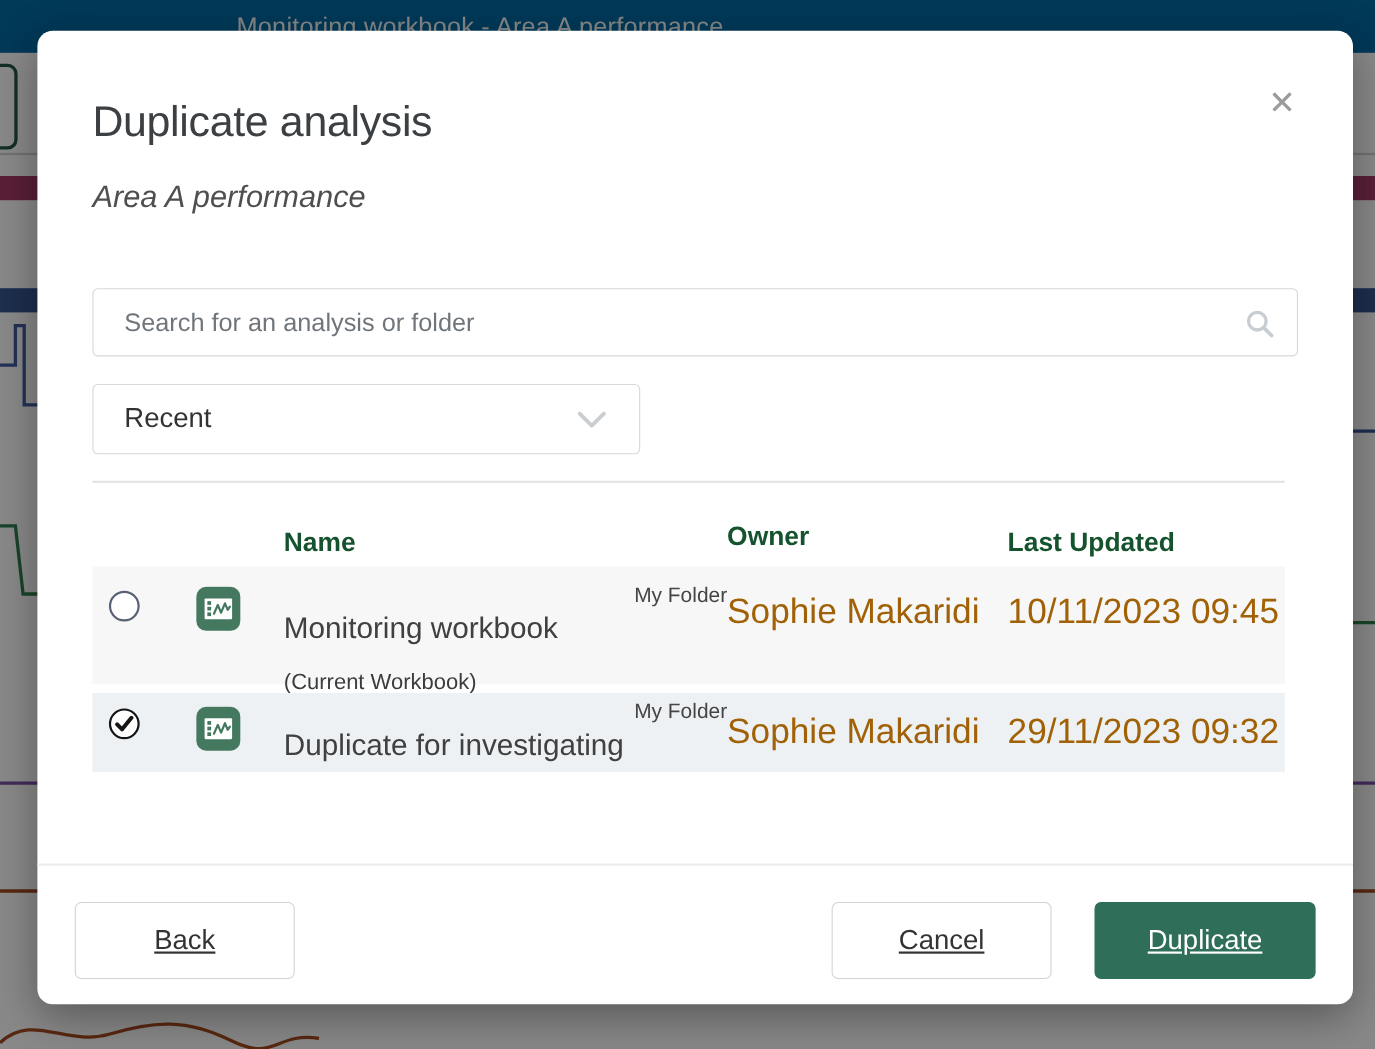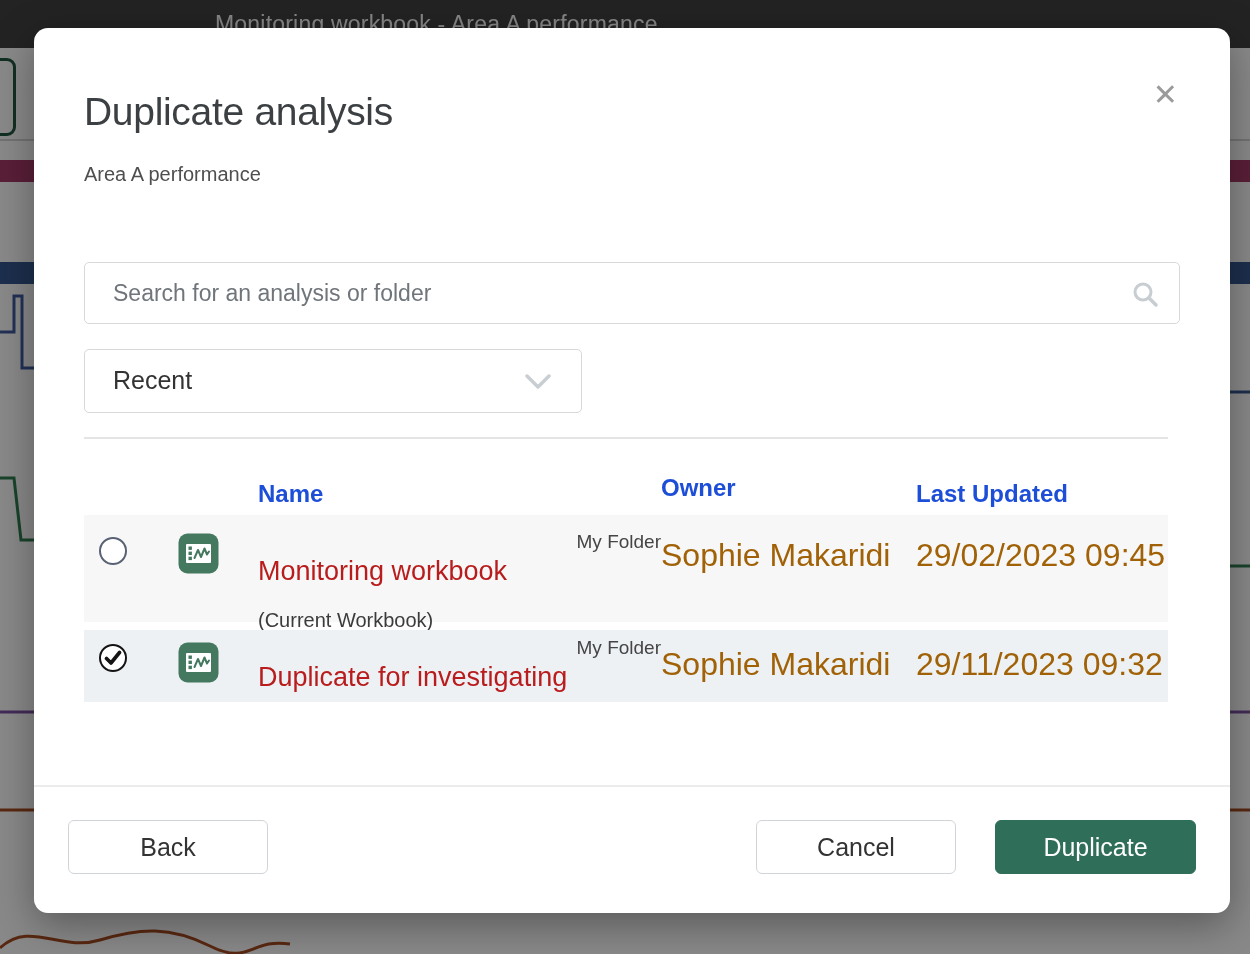--- a/index.html
+++ b/index.html
@@ -2,56 +2,56 @@
 <html><head>
 <meta charset="utf-8">
 <style>
   * { margin: 0; padding: 0; box-sizing: border-box; }
   html, body { width: 1250px; height: 954px; overflow: hidden; }
   body { font-family: "Liberation Sans", "DejaVu Sans", sans-serif; background: #fafafa; }
   #stage { position: relative; width: 1250px; height: 954px; overflow: hidden; }
 
   
   .bg-page { position: absolute; inset: 0; background: #fafafa; }
-  .bg-topbar { position: absolute; left: 0; top: 0; width: 100%; height: 48px; background: #404040; text-align: center; }
+  .bg-topbar { position: absolute; left: 0; top: 0; width: 100%; height: 48px; background: #0369a1; text-align: center; }
   .bg-topbar-title { position: absolute; left: 215px; top: 11px; font-size: 23px; color: #f2f4f2; letter-spacing: .2px; }
   .bg-tab { position: absolute; left: -30px; top: 58px; width: 46px; height: 78px; border: 3px solid #225741; border-radius: 9px; }
   .bg-divider { position: absolute; left: 0; top: 139px; width: 100%; height: 2px; background: #cfcfcf; }
   .bg-bar-maroon { position: absolute; left: 0; top: 160px; width: 100%; height: 22px; background: #a53a66; }
   .bg-bar-navy { position: absolute; left: 0; top: 262px; width: 100%; height: 22px; background: #35568f; }
   .bg-chart-svg { position: absolute; inset: 0; }
 
   
   .overlay { position: absolute; inset: 0; background: rgba(0,0,0,0.45); }
 
   
   .modal { position: absolute; left: 34px; top: 28px; width: 1196px; height: 885px;
            background: #ffffff; border-radius: 14px; box-shadow: 0 12px 40px rgba(0,0,0,.35); }
   .close-x { position: absolute; top: 56px; right: 52px; font-size: 30px; font-weight: 700;
              color: #9b9b9b; line-height: 22px; cursor: pointer; }
   .modal-title { position: absolute; left: 50px; top: 62px; font-size: 39px; color: #3c4043; letter-spacing: -0.3px; }
-  .modal-subtitle { position: absolute; left: 50px; top: 135px; font-size: 20px; color: #4f4f4f; }
+  .modal-subtitle { position: absolute; left: 50px; top: 135px; font-size: 28px; font-style: italic; color: #4f4f4f; }
 
   .search-box { position: absolute; left: 50px; top: 234px; width: 1096px; height: 62px;
                 border: 1px solid #d8d8d8; border-radius: 5px; background: #fff; }
   .search-input { position: absolute; left: 0; top: 0; width: 100%; height: 100%; border: none; outline: none;
                   background: transparent; border-radius: 5px; padding: 0 60px 0 28px; font-size: 23px;
                   font-family: inherit; color: #3c4043; }
   .search-input::placeholder { color: #6f757a; opacity: 1; }
   .search-icon { position: absolute; right: 20px; top: 17px; }
 
   .dropdown { position: absolute; left: 50px; top: 321px; width: 498px; height: 64px;
               border: 1px solid #d8d8d8; border-radius: 5px; background: #fff; cursor: pointer; }
   .dropdown-value { position: absolute; left: 28px; top: 16px; font-size: 25px; color: #333; }
   .dropdown-chevron { position: absolute; right: 30px; top: 24px; }
 
   .list-divider { position: absolute; left: 50px; top: 409px; width: 1084px; height: 2px; background: #e4e4e4; }
 
   .table-header { position: absolute; left: 50px; top: 452px; width: 1084px; height: 32px; }
-  .th { position: absolute; top: 0; font-size: 24px; font-weight: 700; color: #1d4ed8; }
+  .th { position: absolute; top: 0; font-size: 24px; font-weight: 700; color: #14532d; }
   .th-name { left: 174px; }
   .th-owner { left: 577px; top: -6px; }
   .th-updated { left: 832px; }
 
   .row { position: absolute; left: 50px; width: 1084px; display: grid;
          grid-template-columns: 94px 80px 403px 255px 1fr; cursor: pointer; }
   .row-1 { top: 487px; height: 107px; background: #f7f7f7; }
   .row-2 { top: 602px; height: 72px; background: #edf1f4; }
 
   .radio-cell { padding: 22px 0 0 15px; }
@@ -59,30 +59,30 @@
   .radio-circle { width: 28px; height: 28px; border-radius: 50%; background: #fff; border: 2px solid #596274; }
   .radio-checked { width: 28px; height: 28px; border-radius: 50%; background: #fff; border: 2.5px solid #141414;
                    display: flex; align-items: center; justify-content: center; }
 
   .icon-cell { padding-top: 18px; }
   .row-2 .icon-cell { padding-top: 12px; }
 
   .name-cell { padding-top: 13px; }
   .row-2 .name-cell { padding-top: 4px; }
   .cell-folder { font-size: 19px; color: #454545; line-height: 27px; text-align: right; }
-  .cell-name { font-size: 27px; color: #b91c1c; line-height: 32px; }
+  .cell-name { font-size: 27px; color: #404040; line-height: 32px; }
   .cell-note { font-size: 20px; color: #3c3c3c; line-height: 26px; margin-top: 20px; }
 
   .owner-cell, .date-cell { font-size: 32px; color: #a16207; }
   .row-1 .owner-cell, .row-1 .date-cell { padding-top: 22px; }
   .row-2 .owner-cell, .row-2 .date-cell { padding-top: 16px; }
 
   .footer-divider { position: absolute; left: 0; top: 757px; width: 100%; height: 2px; background: #ececec; }
-  .btn { position: absolute; top: 792px; height: 54px; border-radius: 6px; font-size: 25px;
-         font-family: inherit; display: flex; align-items: center; justify-content: center; cursor: pointer; }
+  .btn { position: absolute; top: 792px; height: 70px; border-radius: 6px; font-size: 25px;
+         font-family: inherit; display: flex; align-items: center; justify-content: center; cursor: pointer; text-decoration: underline; }
   .btn-outline { background: #fff; border: 1px solid #d0d4d9; color: #333; }
   .btn-back { left: 34px; width: 200px; }
   .btn-cancel { left: 722px; width: 200px; }
   .btn-primary { left: 961px; width: 201px; background: #2f6e58; border: 1px solid #2f6e58; color: #fff; }
 </style>
 </head>
 <body>
 
 <div id="stage">
 
@@ -150,21 +150,21 @@
           <rect x="10.5" y="23.7" width="3.4" height="3.4" fill="#44785f"></rect>
           <polyline points="16.5,25 20,17 23,24 26.5,15.5 29,21.5 31,18.5" fill="none" stroke="#44785f" stroke-width="2" stroke-linejoin="round" stroke-linecap="round"></polyline>
         </svg>
       </div>
       <div class="name-cell">
         <div class="cell-folder">My Folder</div>
         <div class="cell-name">Monitoring workbook</div>
         <div class="cell-note">(Current Workbook)</div>
       </div>
       <div class="owner-cell">Sophie Makaridi</div>
-      <div class="date-cell">29/02/2023 09:45</div>
+      <div class="date-cell">10/11/2023 09:45</div>
     </div>
 
     <div class="row row-2">
       <div class="radio-cell">
         <div class="radio-checked">
           <svg width="18" height="16" viewBox="0 0 18 16">
             <polyline points="2.5,8.5 7,13 15.5,2.5" fill="none" stroke="#141414" stroke-width="3.6" stroke-linecap="round" stroke-linejoin="round"></polyline>
           </svg>
         </div>
       </div>

